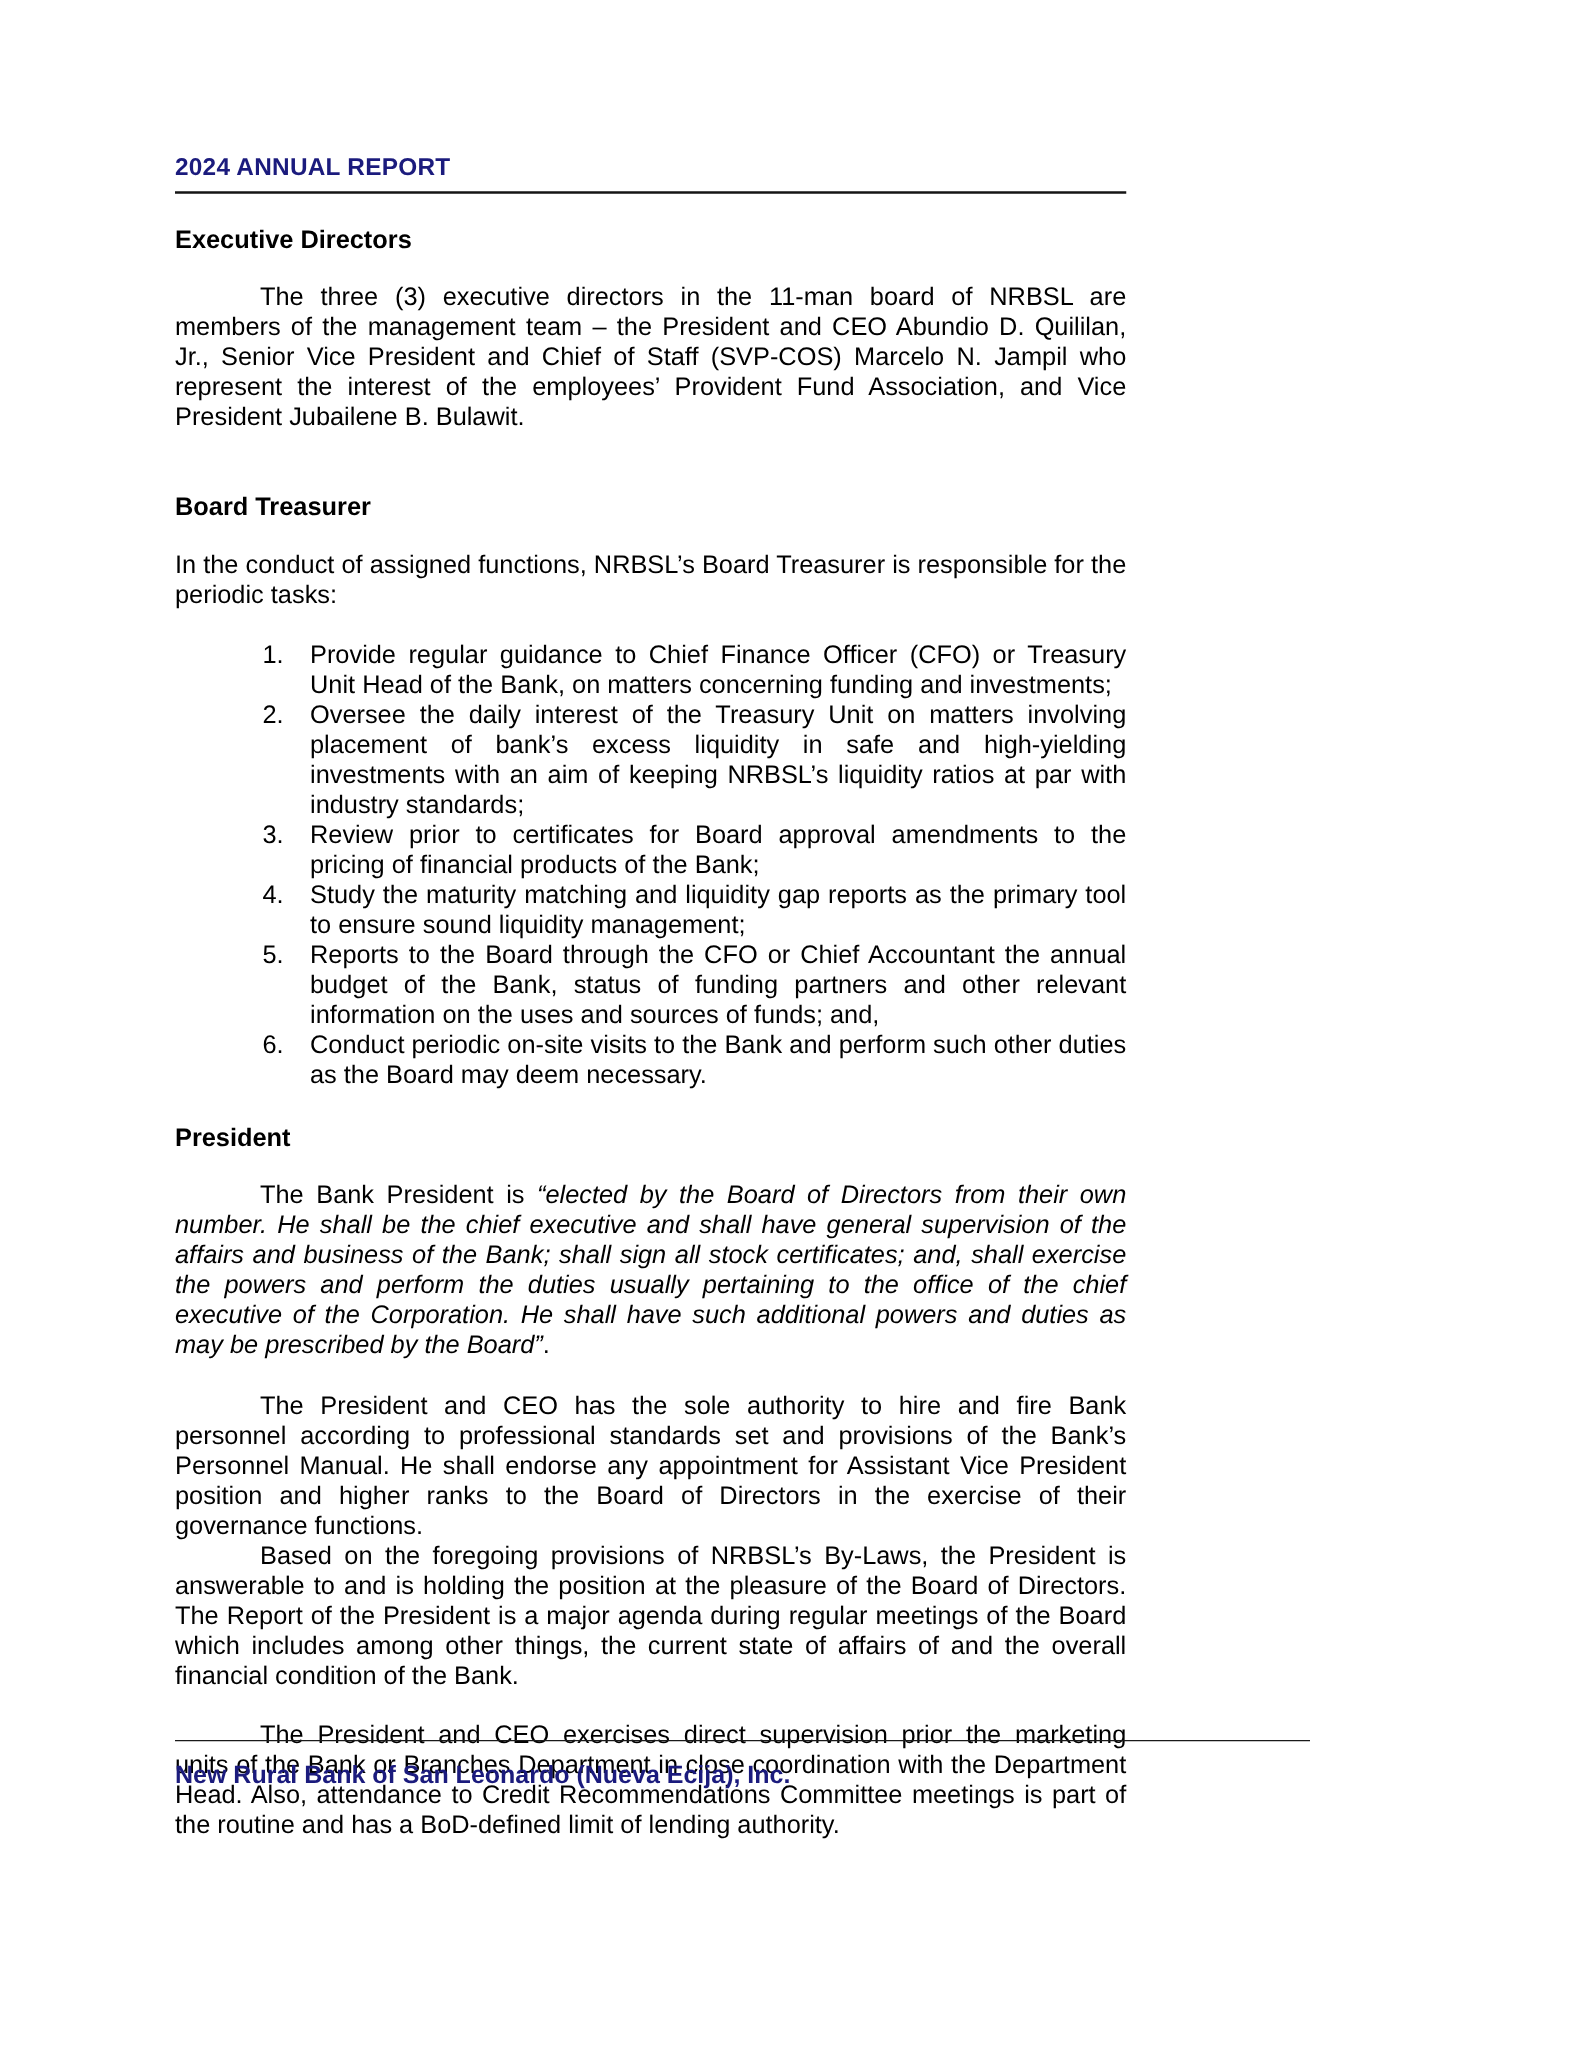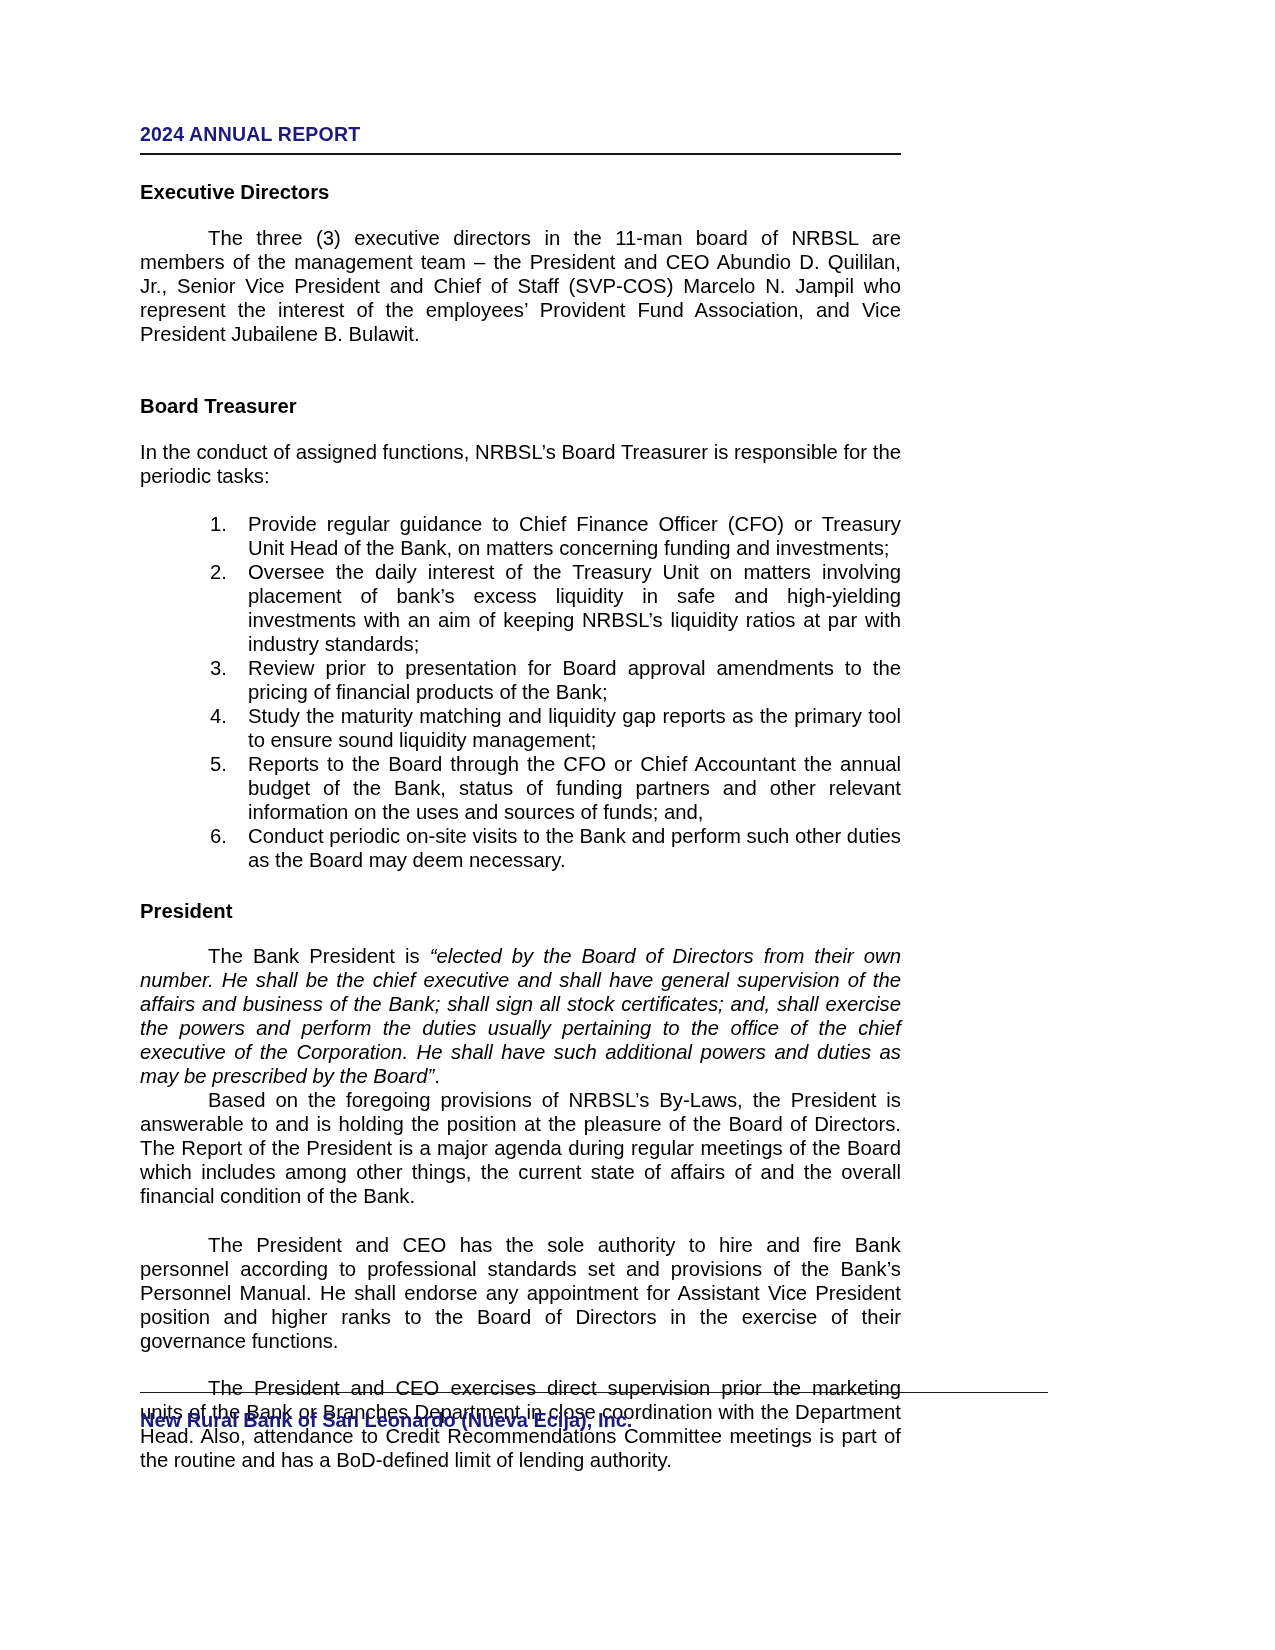--- a/index.html
+++ b/index.html
@@ -115,34 +115,34 @@
 
     <p class="para indent p-exec">The three (3) executive directors in the 11-man board of NRBSL are members of the management team – the President and CEO Abundio D. Quililan, Jr., Senior Vice President and Chief of Staff (SVP-COS) Marcelo N. Jampil who represent the interest of the employees’ Provident Fund Association, and Vice President Jubailene B. Bulawit.</p>
 
     <h2 class="section-heading h-treasurer">Board Treasurer</h2>
 
     <p class="para p-intro">In the conduct of assigned functions, NRBSL’s Board Treasurer is responsible for the periodic tasks:</p>
 
     <ol class="task-list">
       <li>Provide regular guidance to Chief Finance Officer (CFO) or Treasury Unit Head of the Bank, on matters concerning funding and investments;</li>
       <li>Oversee the daily interest of the Treasury Unit on matters involving placement of bank’s excess liquidity in safe and high-yielding investments with an aim of keeping NRBSL’s liquidity ratios at par with industry standards;</li>
-      <li>Review prior to presentation for Board approval amendments to the pricing of financial products of the Bank;</li>
+      <li>Review prior to certificates for Board approval amendments to the pricing of financial products of the Bank;</li>
       <li>Study the maturity matching and liquidity gap reports as the primary tool to ensure sound liquidity management;</li>
       <li>Reports to the Board through the CFO or Chief Accountant the annual budget of the Bank, status of funding partners and other relevant information on the uses and sources of funds; and,</li>
       <li>Conduct periodic on-site visits to the Bank and perform such other duties as the Board may deem necessary.</li>
     </ol>
 
     <h2 class="section-heading h-president">President</h2>
 
     <p class="para indent p-quote"><span>The Bank President is</span>
       <span class="italic">“elected by the Board of Directors from their own number. He shall be the chief executive and shall have general supervision of the affairs and business of the Bank; shall sign all stock certificates; and, shall exercise the powers and perform the duties usually pertaining to the office of the chief executive of the Corporation. He shall have such additional powers and duties as may be prescribed by the Board”</span><span>.</span></p>
 
+    <p class="para indent p-hire">The President and CEO has the sole authority to hire and fire Bank personnel according to professional standards set and provisions of the Bank’s Personnel Manual. He shall endorse any appointment for Assistant Vice President position and higher ranks to the Board of Directors in the exercise of their governance functions.</p>
+
     <p class="para indent p-based">Based on the foregoing provisions of NRBSL’s By-Laws, the President is answerable to and is holding the position at the pleasure of the Board of Directors. The Report of the President is a major agenda during regular meetings of the Board which includes among other things, the current state of affairs of and the overall financial condition of the Bank.</p>
-
-    <p class="para indent p-hire">The President and CEO has the sole authority to hire and fire Bank personnel according to professional standards set and provisions of the Bank’s Personnel Manual. He shall endorse any appointment for Assistant Vice President position and higher ranks to the Board of Directors in the exercise of their governance functions.</p>
 
     <p class="para indent p-superv">The President and CEO exercises direct supervision prior the marketing units of the Bank or Branches Department in close coordination with the Department Head. Also, attendance to Credit Recommendations Committee meetings is part of the routine and has a BoD-defined limit of lending authority.</p>
 
   </main>
 
   <footer class="page-footer">
     <div class="footer-rule"></div>
     <div class="footer-row">
       <span class="bank-name">New Rural Bank of San Leonardo (Nueva Ecija), Inc.</span>
       <span class="page-number">81</span>

